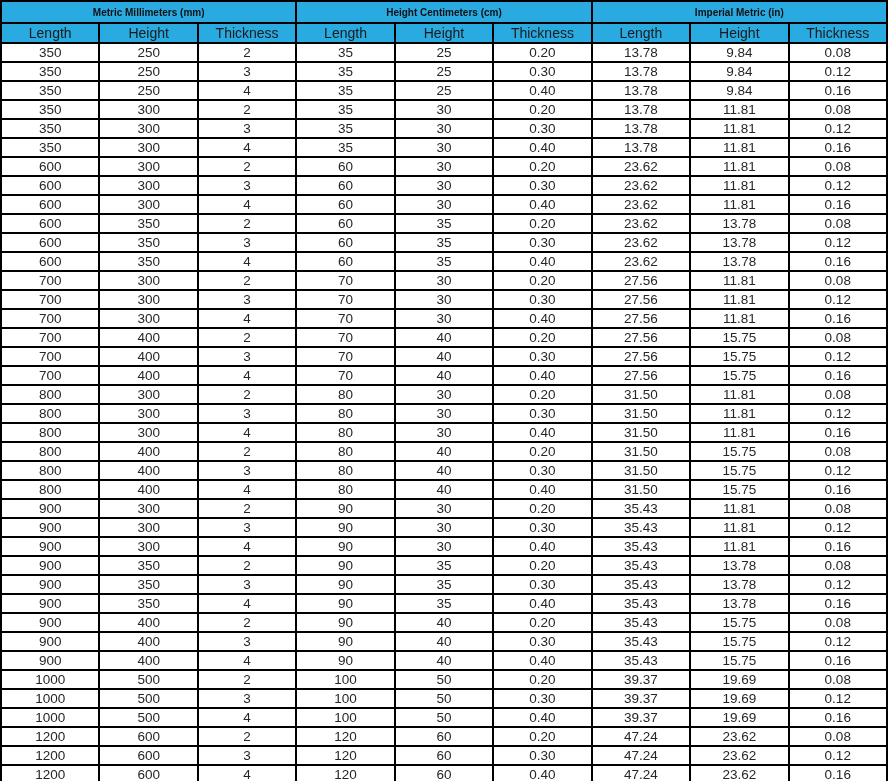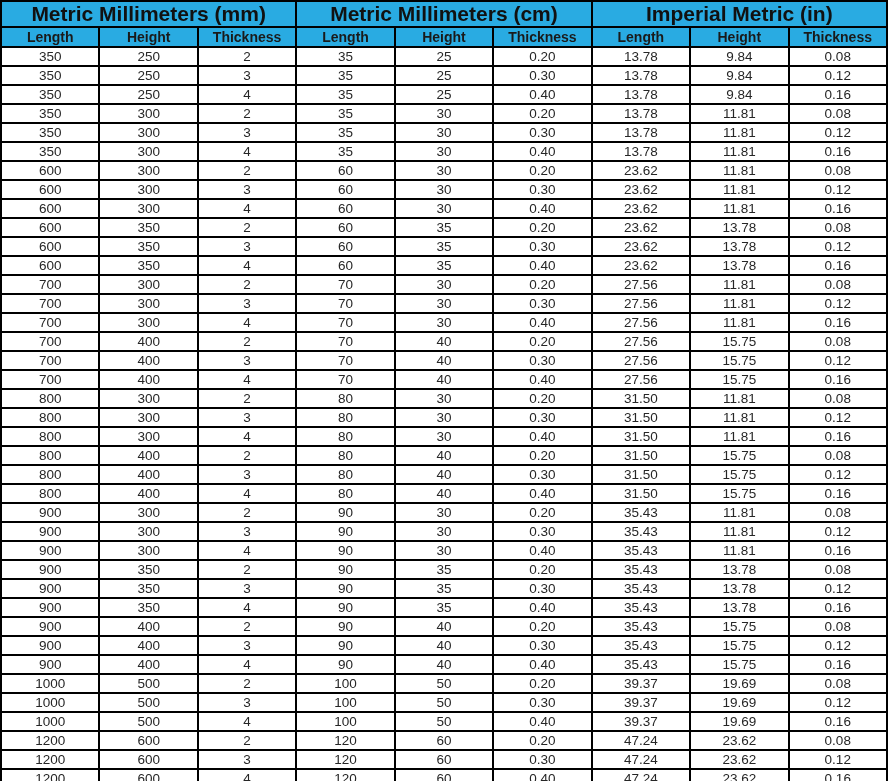--- a/index.html
+++ b/index.html
@@ -25,46 +25,46 @@
     border: 2px solid #000000;
     text-align: center;
     vertical-align: middle;
     padding: 0;
     overflow: hidden;
     white-space: nowrap;
   }
   th.group-header {
     background: #29abe2;
     color: #111111;
-    font-size: 21px;
+    font-size: 10px;
     font-weight: bold;
     height: 20px;
   }
   th.col-header {
     background: #29abe2;
     color: #1a1a1a;
     font-size: 14px;
-    font-weight: bold;
+    font-weight: normal;
     height: 18px;
   }
   td.cell {
     color: #262626;
     font-size: 13.5px;
     font-weight: normal;
     height: 17px;
   }
 </style>
 </head>
 <body>
 
 <table class="size-table">
   <thead>
     <tr>
       <th class="group-header" colspan="3">Metric Millimeters (mm)</th>
-      <th class="group-header" colspan="3">Metric Millimeters (cm)</th>
+      <th class="group-header" colspan="3">Height Centimeters (cm)</th>
       <th class="group-header" colspan="3">Imperial Metric (in)</th>
     </tr>
     <tr>
       <th class="col-header">Length</th>
       <th class="col-header">Height</th>
       <th class="col-header">Thickness</th>
       <th class="col-header">Length</th>
       <th class="col-header">Height</th>
       <th class="col-header">Thickness</th>
       <th class="col-header">Length</th>

